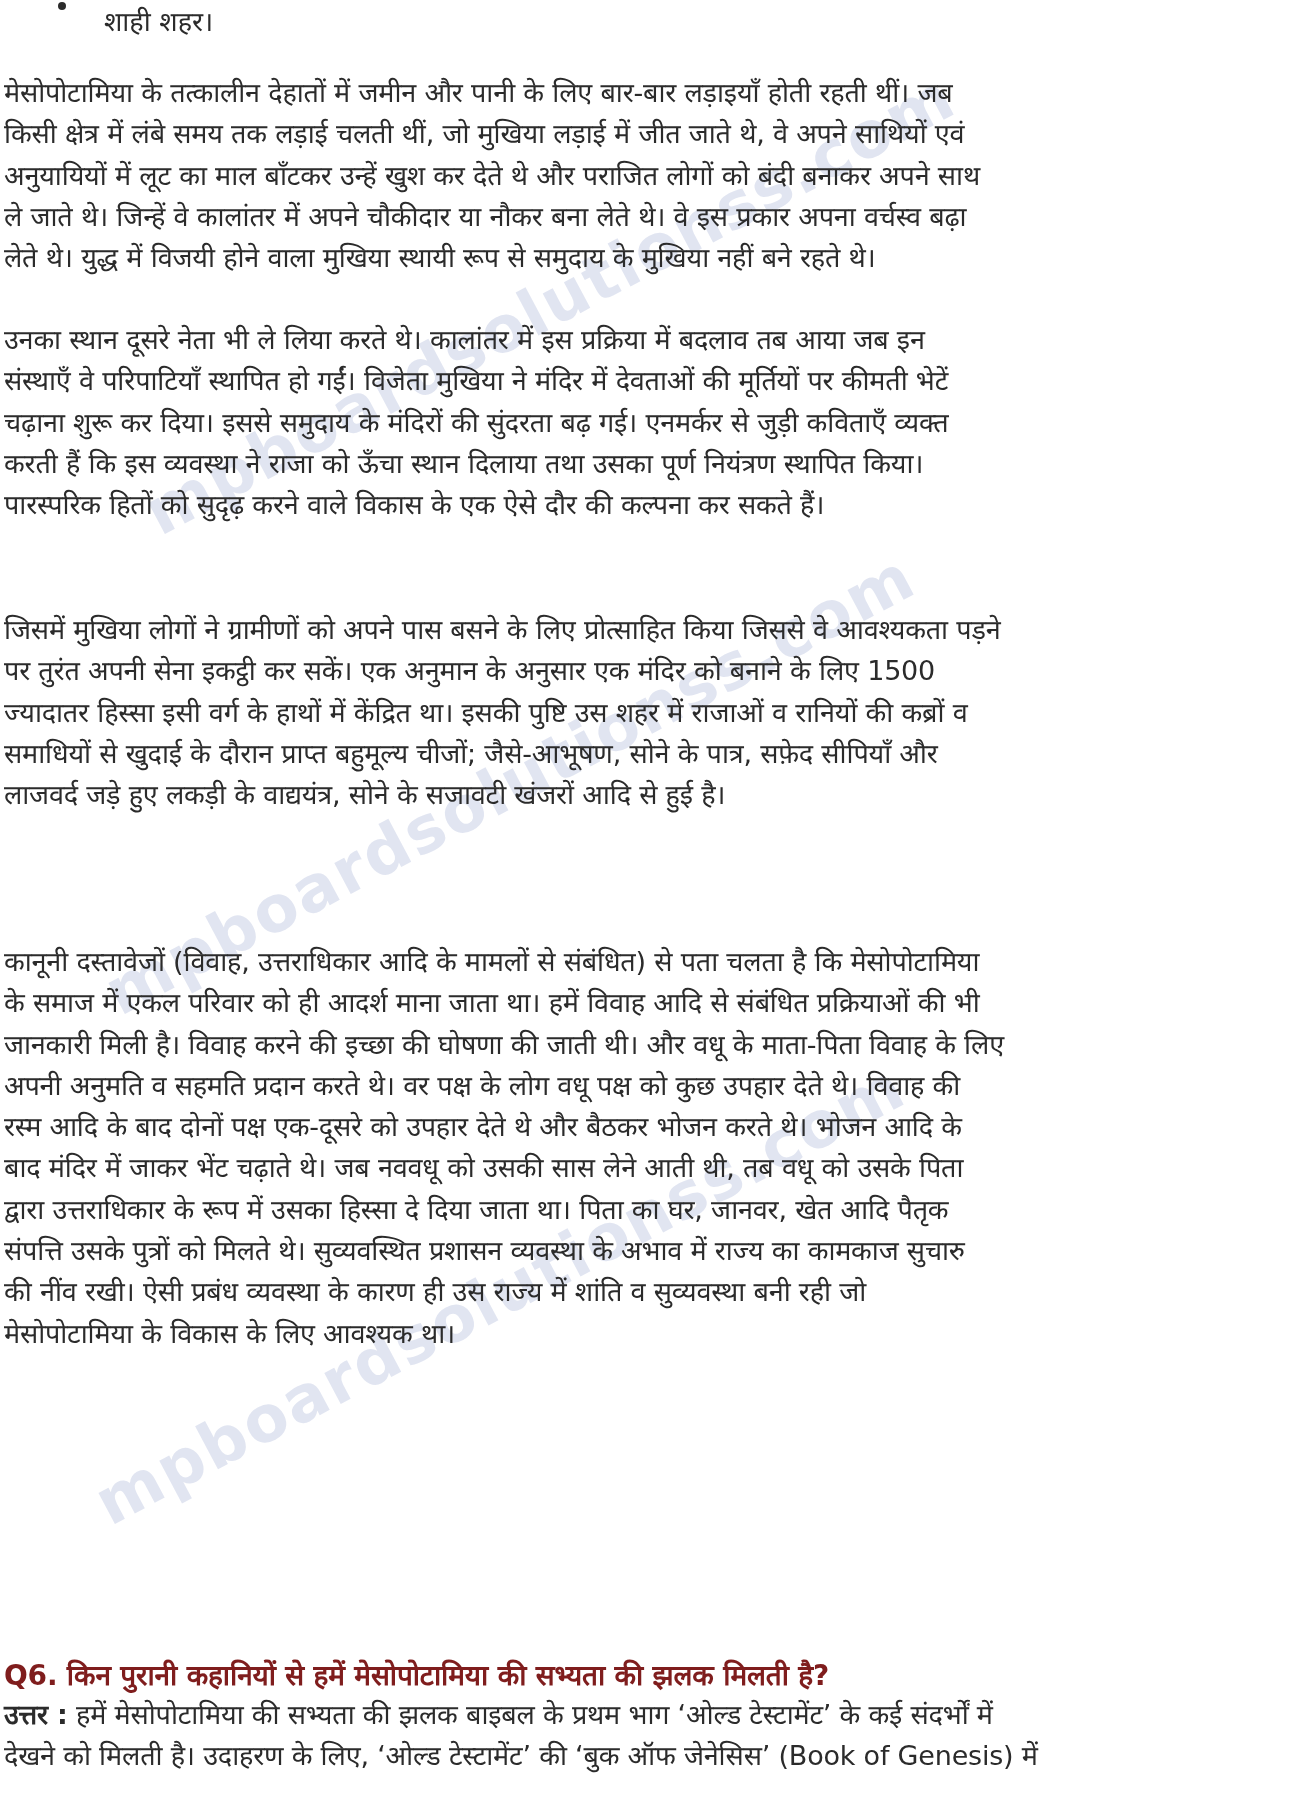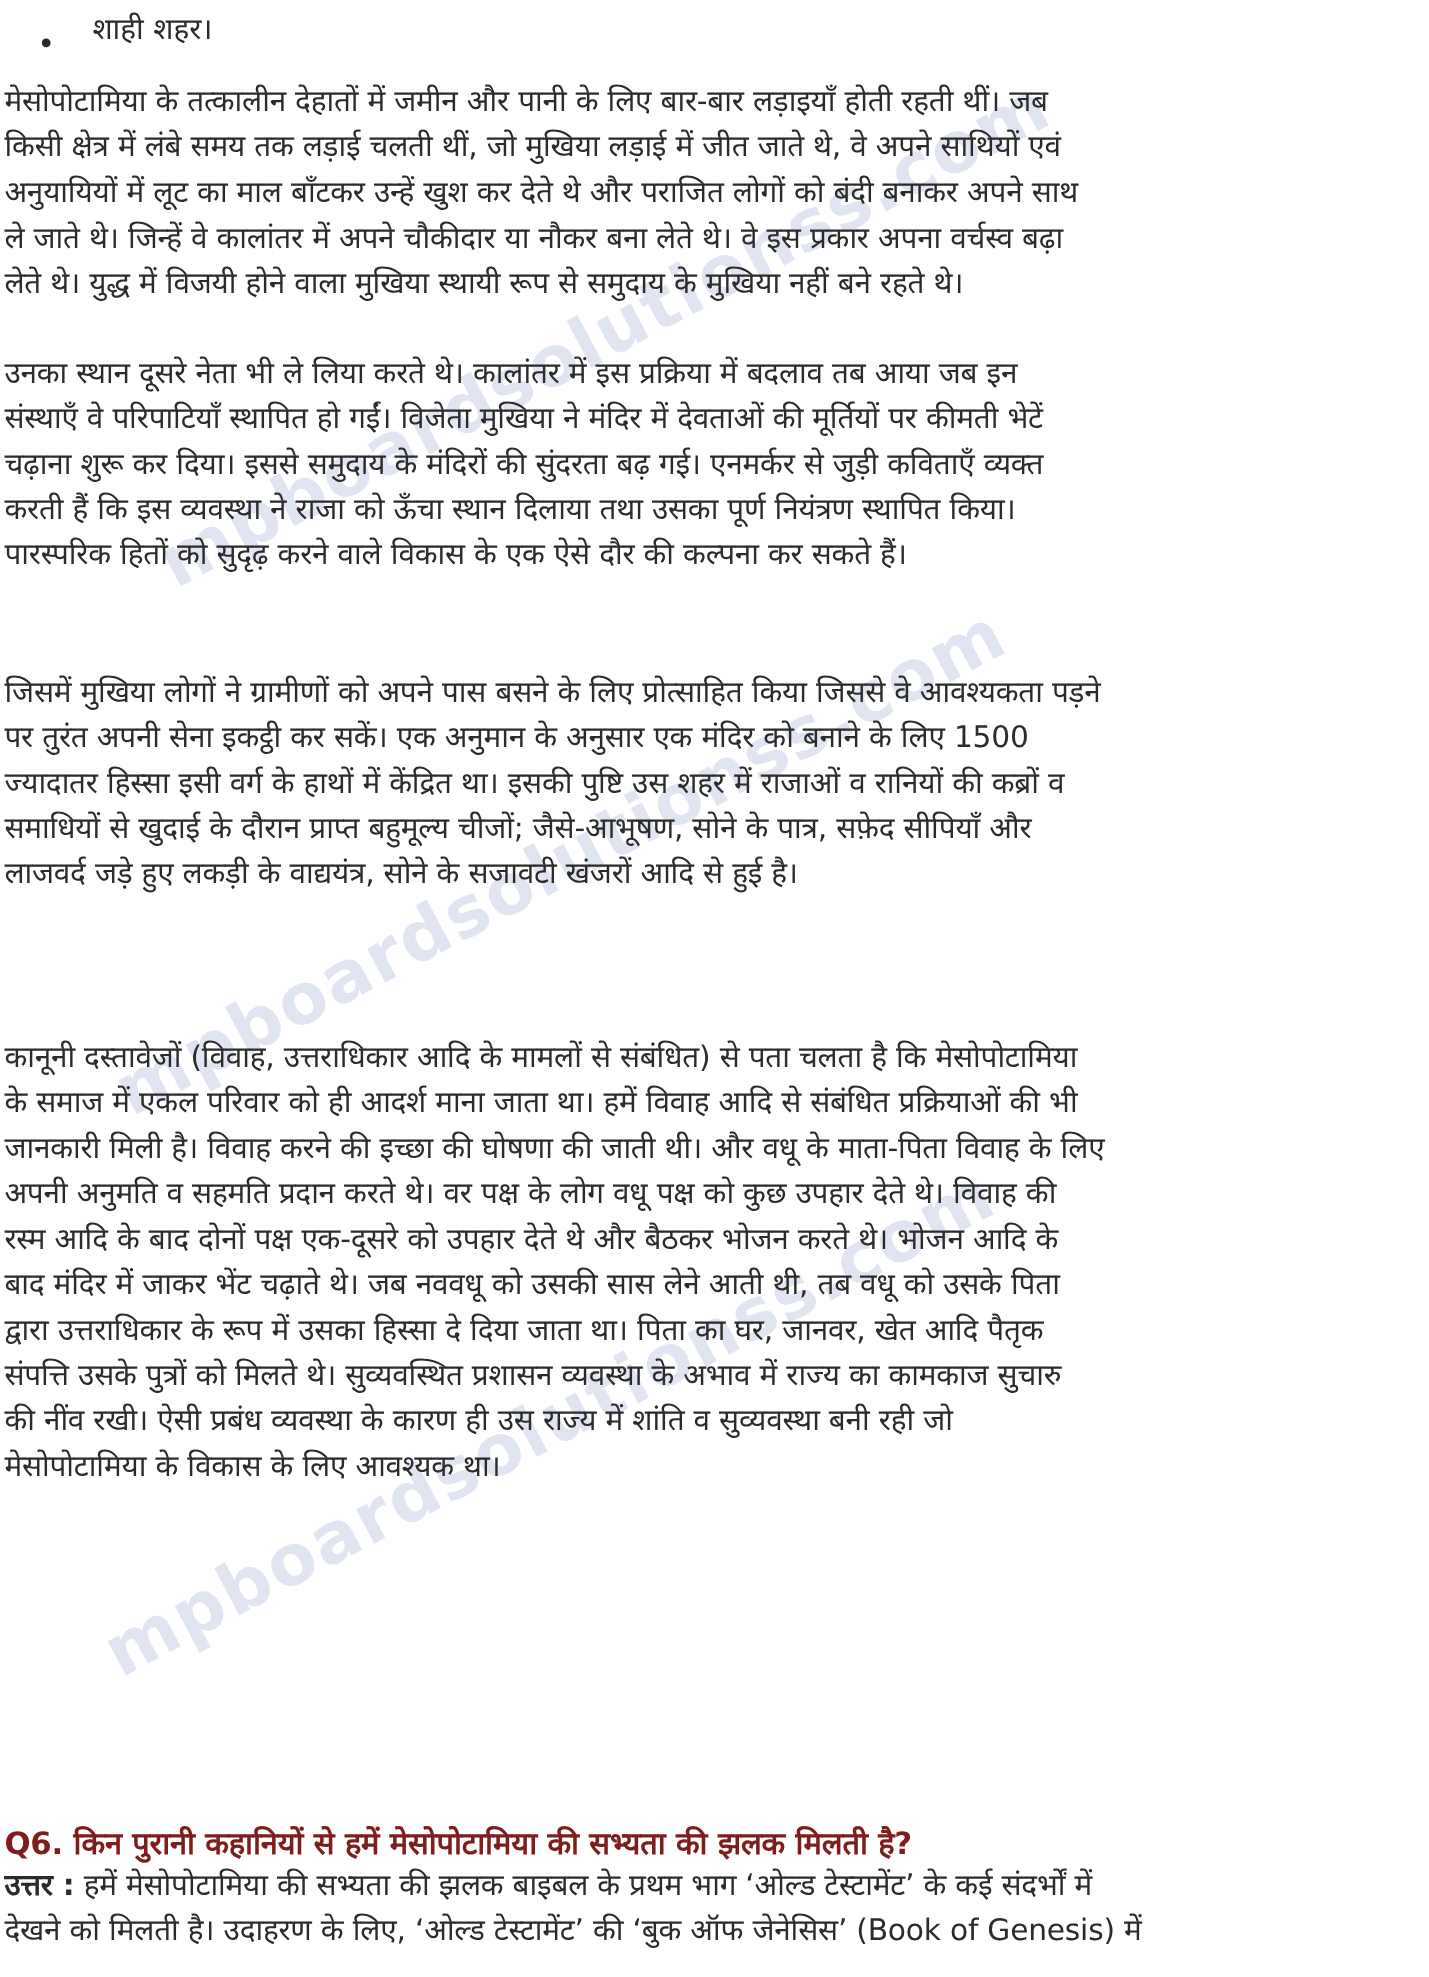--- a/index.html
+++ b/index.html
@@ -17,25 +17,25 @@
   }
   .page {
     position: absolute;
     left: 0;
     top: 0;
     width: 1299px;
     height: 1797px;
   }
   .bullet-line {
     position: absolute;
-    left: 38px;
+    left: 58px;
     top: 2px;
     height: 41px;
     display: flex;
-    align-items: flex-end;
+    align-items: flex-start;
     font-size: 27px;
   }
   .bullet-dot {
     width: 8px;
     height: 8px;
     border-radius: 50%;
     background: #2b2b2b;
     margin-right: 38px;
   }
   .para {

